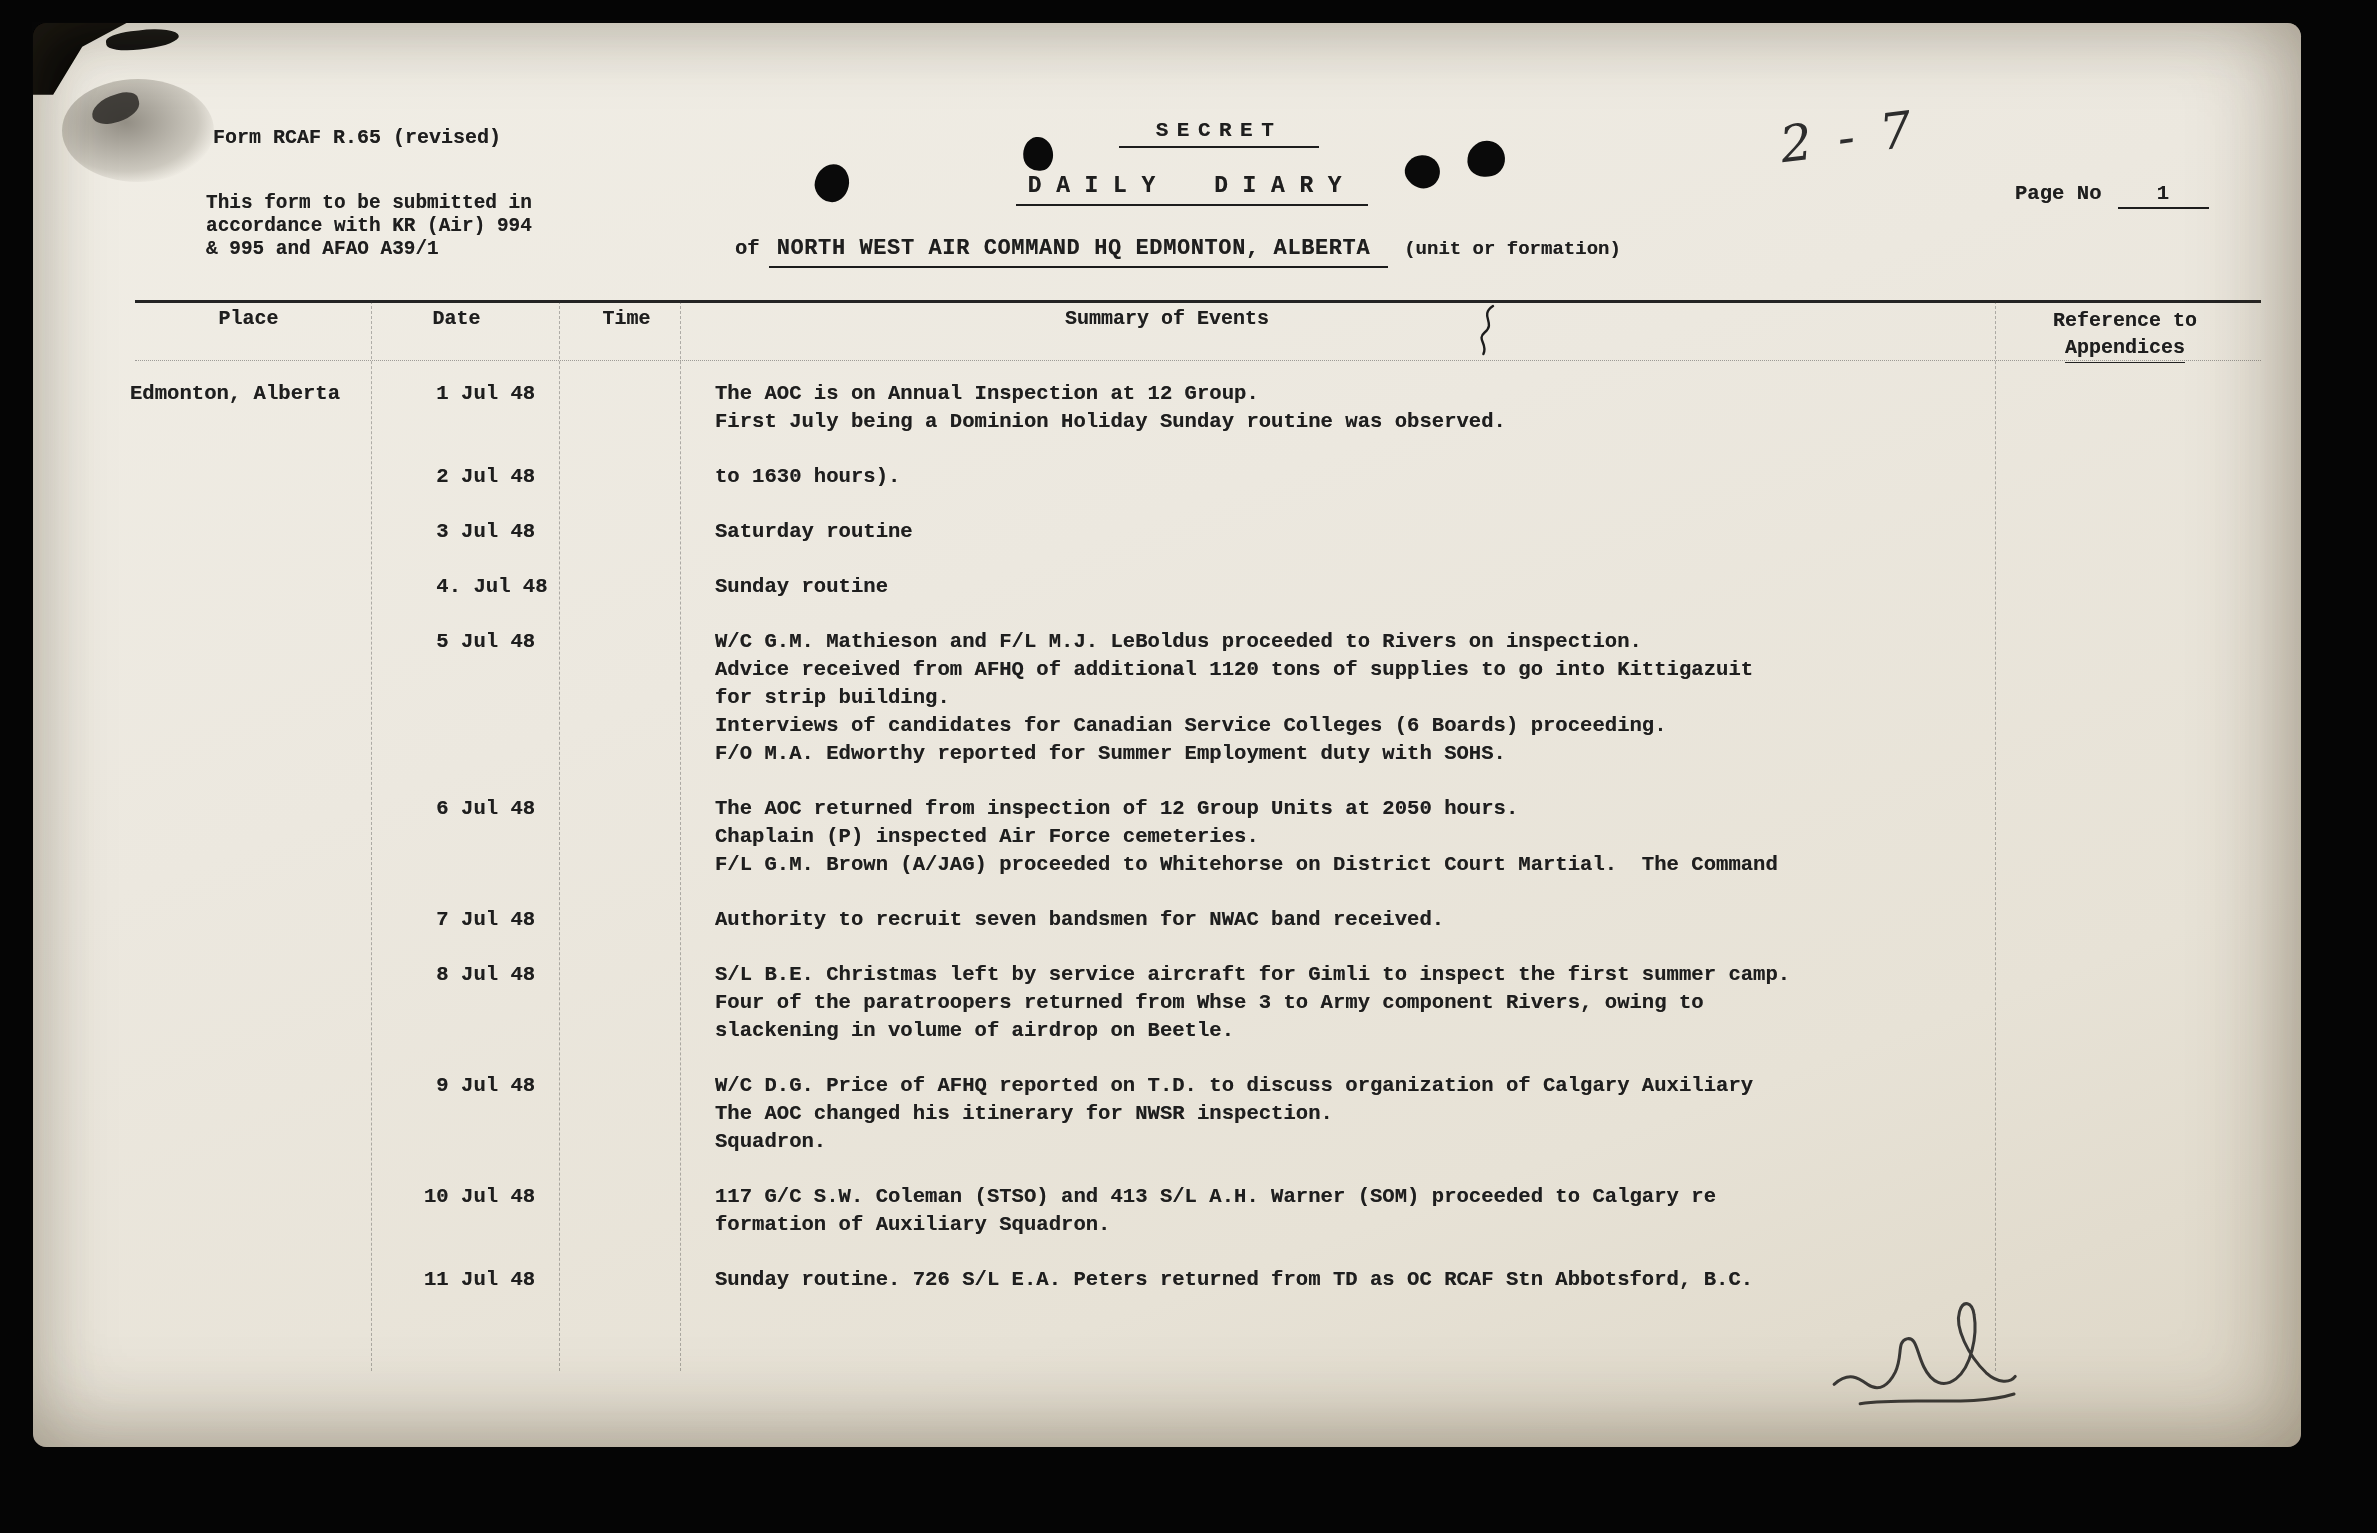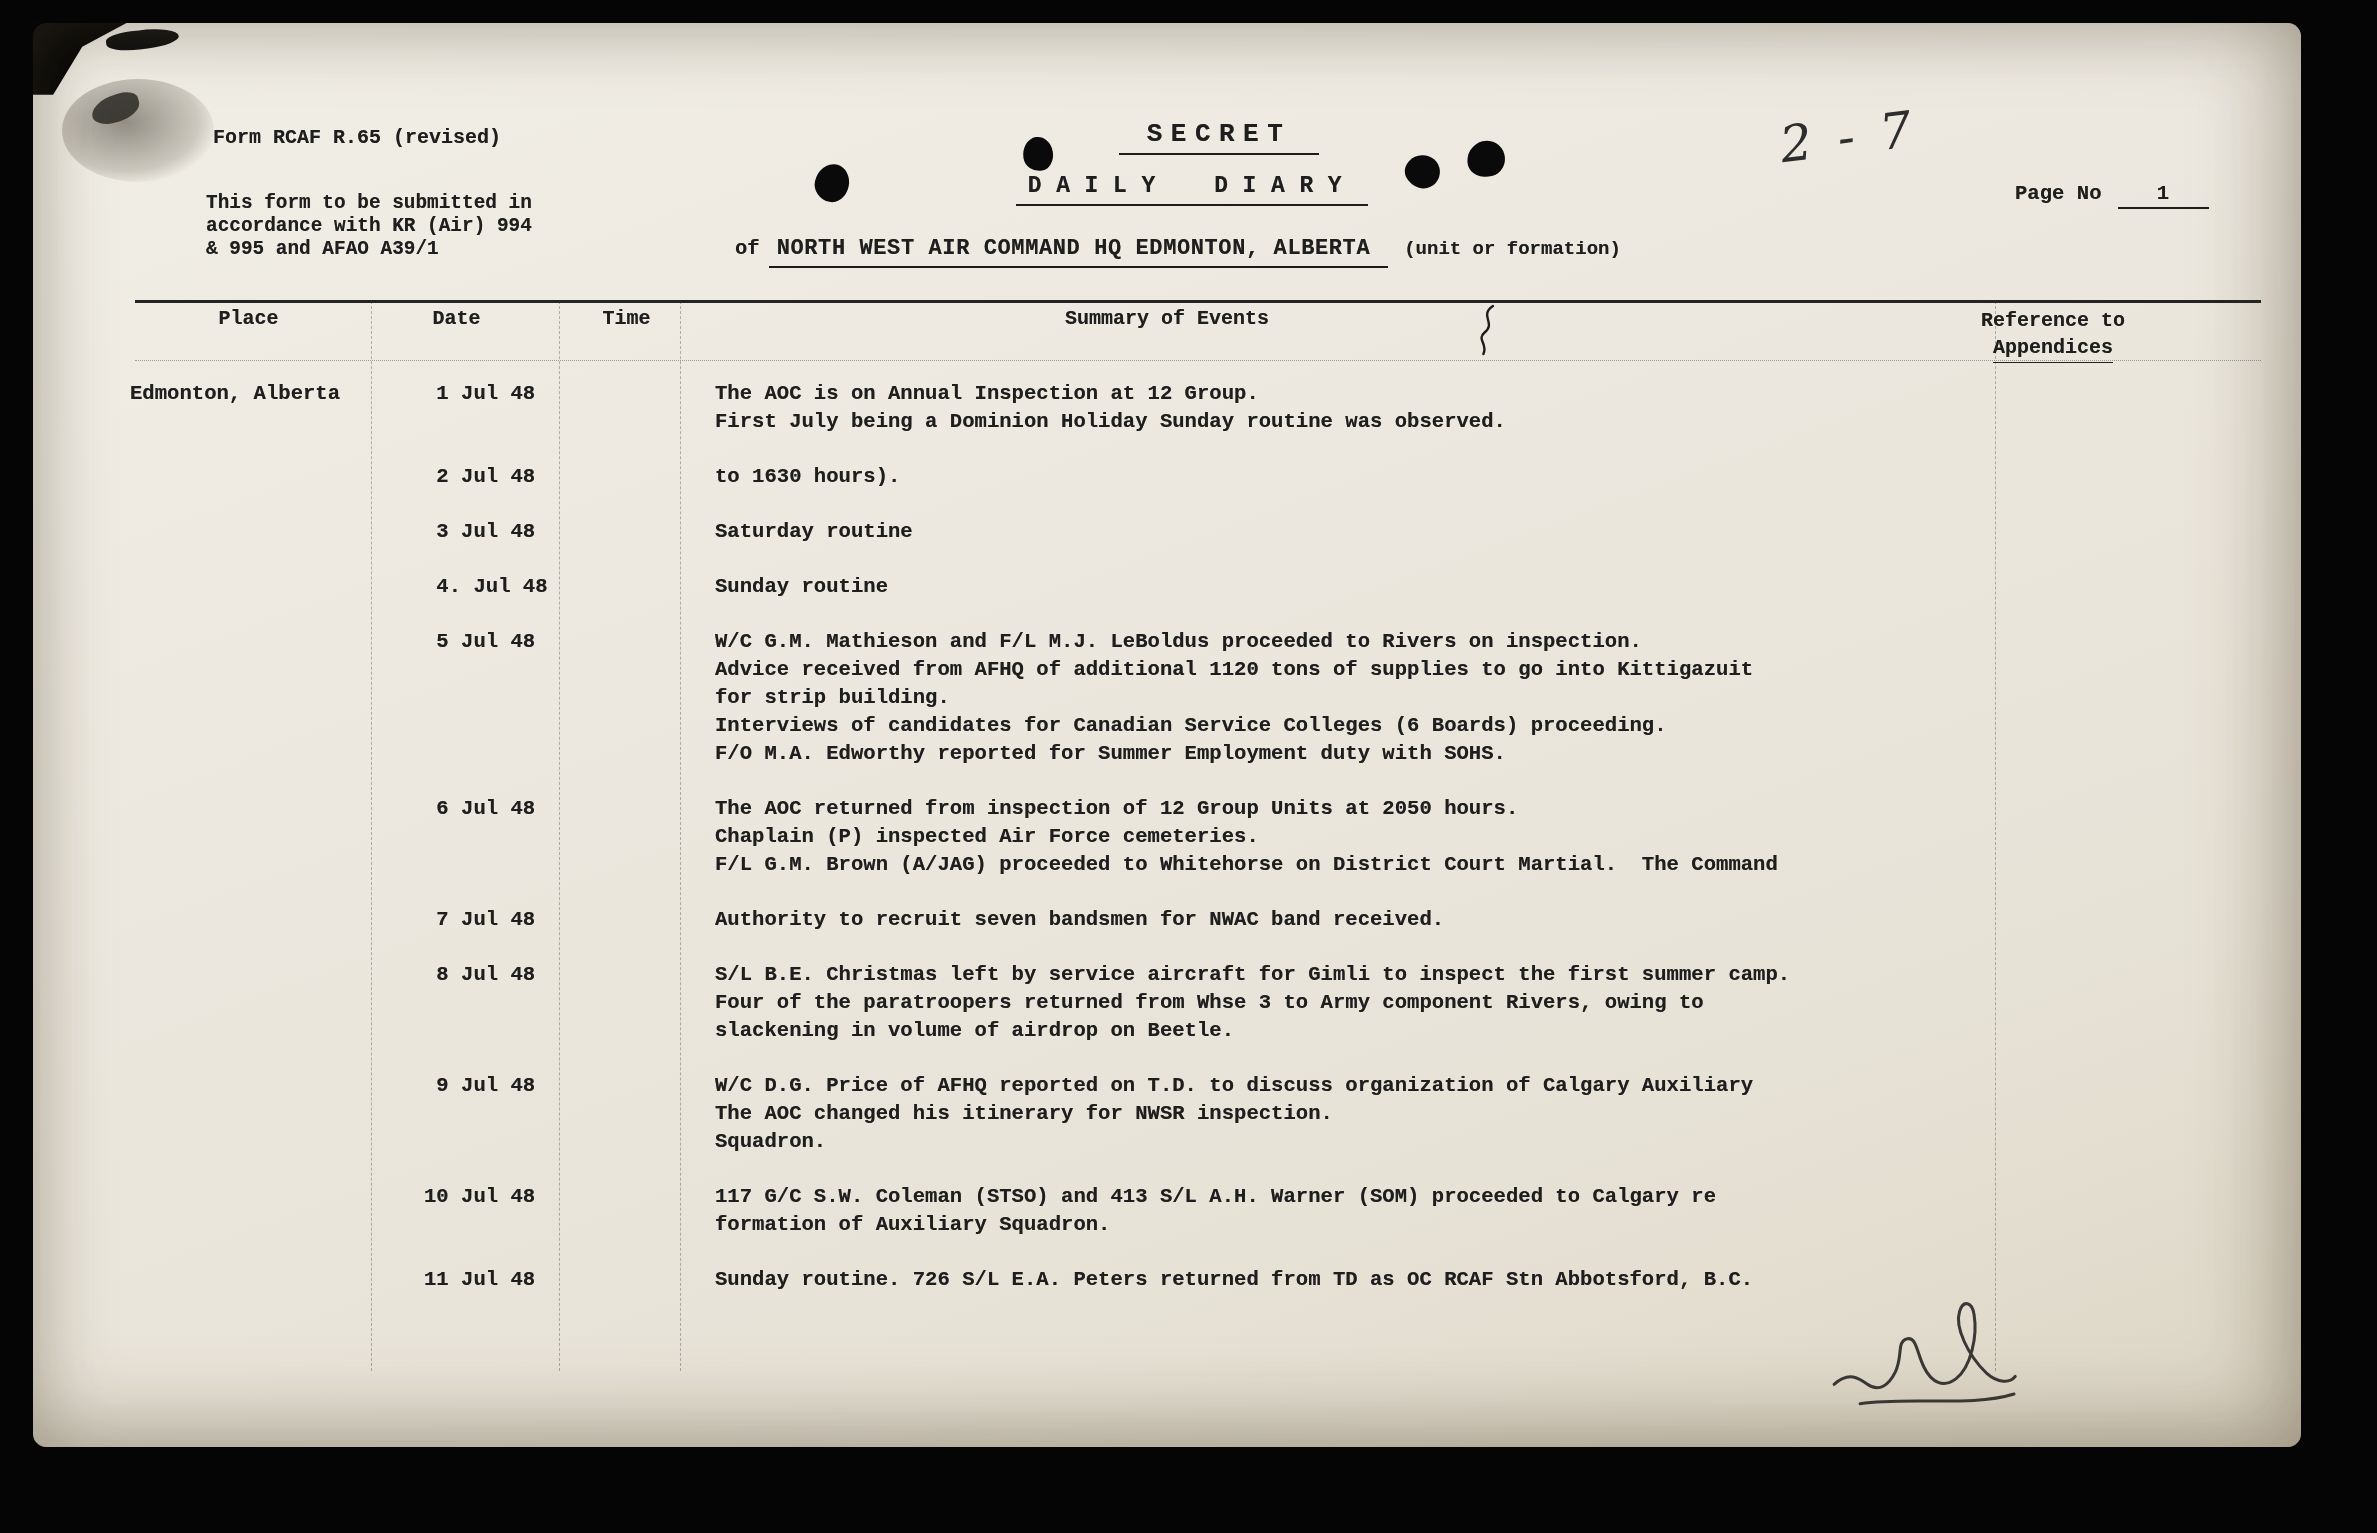--- a/index.html
+++ b/index.html
@@ -19,21 +19,21 @@
     content:""; position:absolute; inset:0; border-radius:13.3px; pointer-events:none;
     box-shadow: inset 0 0 85px rgba(70,58,35,.22), inset -30px -24px 85px rgba(80,66,40,.22), inset 12px 6px 55px rgba(90,80,60,.12);
   }
   .tw { font-family:"Liberation Mono", monospace; font-weight:700; color:#1e1e1e; text-shadow:0 0 0.6px rgba(30,30,30,.55); }
 
   
   .form-number { position:absolute; left:180px; top:103px; font-size:20px; }
   .form-note   { position:absolute; left:173px; top:169px; font-size:19.4px; line-height:23px; }
   .classification {
     position:absolute; left:1086px; top:96px; width:200px; text-align:center;
-    font-size:26px; letter-spacing:8.5px; border-bottom:2.4px solid #1d1d1d; padding-bottom:3.6px;
+    font-size:21px; letter-spacing:8.5px; border-bottom:2.4px solid #1d1d1d; padding-bottom:3.6px;
   }
   .doc-title {
     position:absolute; left:983px; top:150px; width:352px; text-align:center;
     font-size:23px; letter-spacing:14.6px; word-spacing:16px;
     border-bottom:2.4px solid #1d1d1d; padding-bottom:4.9px;
   }
   .unit-line { position:absolute; left:702px; top:213px; font-size:20.6px; white-space:nowrap; }
   .unit-name {
     display:inline-block; font-size:22px; letter-spacing:0.6px;
     border-bottom:2.4px solid #1b1b1b; padding:0 18px 4.9px 7.3px; margin-left:9.7px;
@@ -57,21 +57,21 @@
   .vline.v2 { left:526px; }
   .vline.v3 { left:647px; }
   .vline.v4 { left:1962px; }
 
   
   .col-h { position:absolute; top:284px; text-align:center; font-size:20px; }
   .h-place { left:152px; width:127px; }
   .h-date { left:363px; width:121px; }
   .h-time { left:533px; width:121px; }
   .h-summary { left:958px; width:352px; }
-  .h-ref { left:1920px; width:200px; line-height:27px; }
+  .h-ref { left:1992px; width:200px; line-height:27px; }
   .h-ref .underlined { display:inline-block; border-bottom:1.8px solid #222; padding-bottom:1px; }
 
   
   .entries { position:absolute; left:97px; top:357px; width:2098px; }
   .entry { display:grid; grid-template-columns:294px 194px 97px auto; margin-bottom:27px; }
   .entry .cell { font-size:20.6px; line-height:28px; }
   .entry .date, .entry .place { white-space:pre; }
   .sum-line { white-space:pre-wrap; }
 
   

